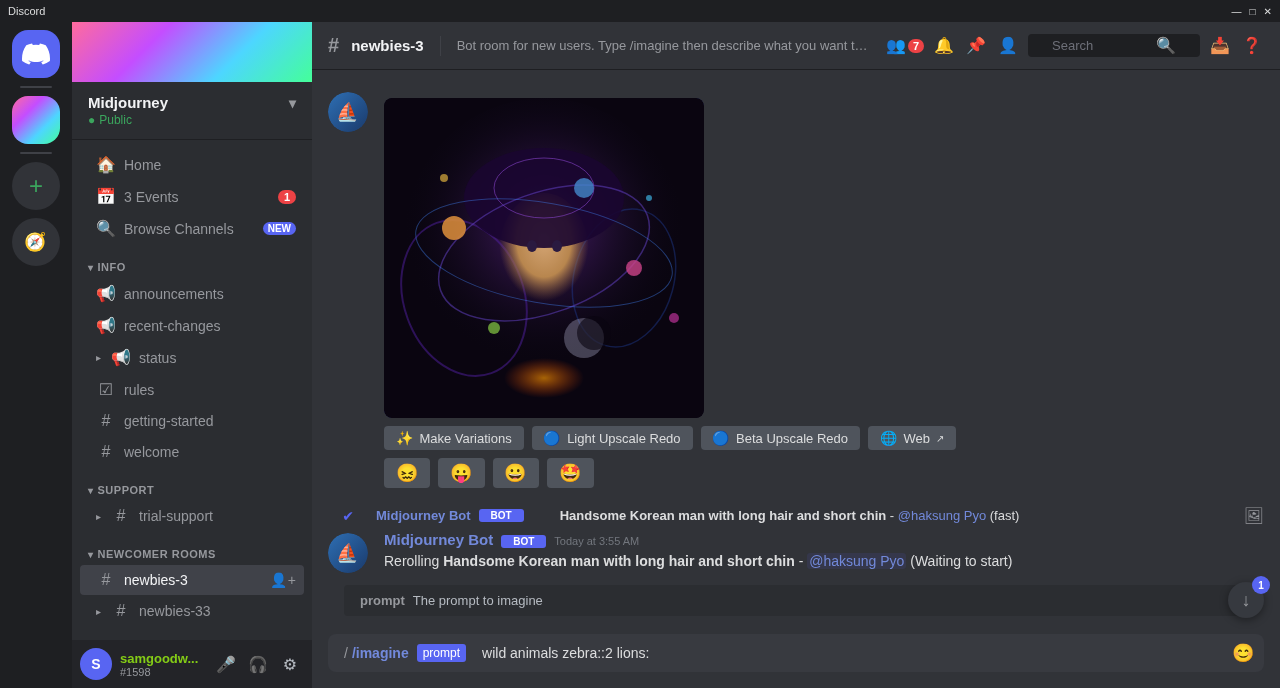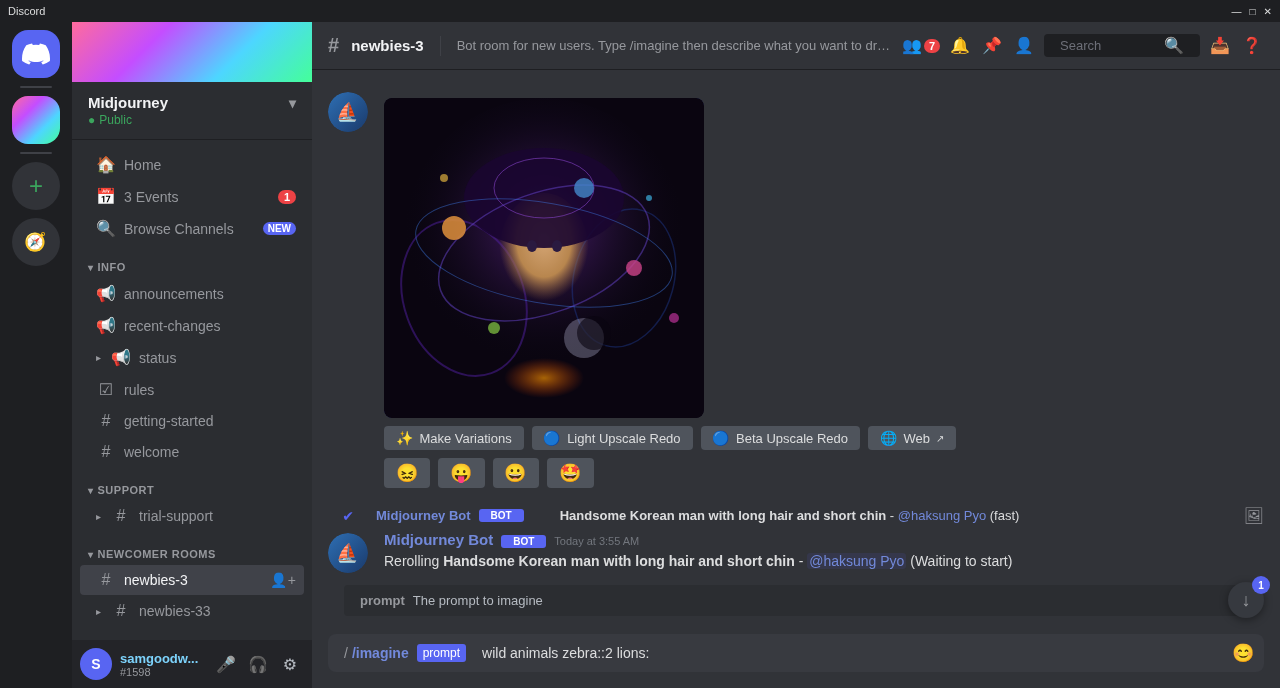--- a/index.html
+++ b/index.html
@@ -202,21 +202,21 @@
       justify-content: center;
       font-size: 14px;
       font-weight: 600;
       color: white;
       flex-shrink: 0;
     }
     .user-info { flex: 1; overflow: hidden; }
     .user-name {
       font-size: 13px;
       font-weight: 600;
-      color: #7dd3fc;
+      color: #84cc16;
       white-space: nowrap;
       overflow: hidden;
       text-overflow: ellipsis;
     }
     .user-id { font-size: 11px; color: #96989d; }
     .user-controls {
       display: flex;
       gap: 4px;
     }
     .ctrl-btn {
@@ -304,21 +304,21 @@
       padding: 1px 5px;
       border-radius: 10px;
     }
 
     
     .search-bar {
       display: flex;
       align-items: center;
       background: #1e1f22;
       border-radius: 4px;
-      padding: 2px 16px;
+      padding: 2px 24px;
       gap: 4px;
       min-width: 144px;
     }
     .search-bar input {
       background: none;
       border: none;
       outline: none;
       color: #dcddde;
       font-size: 13px;
       width: 100px;

